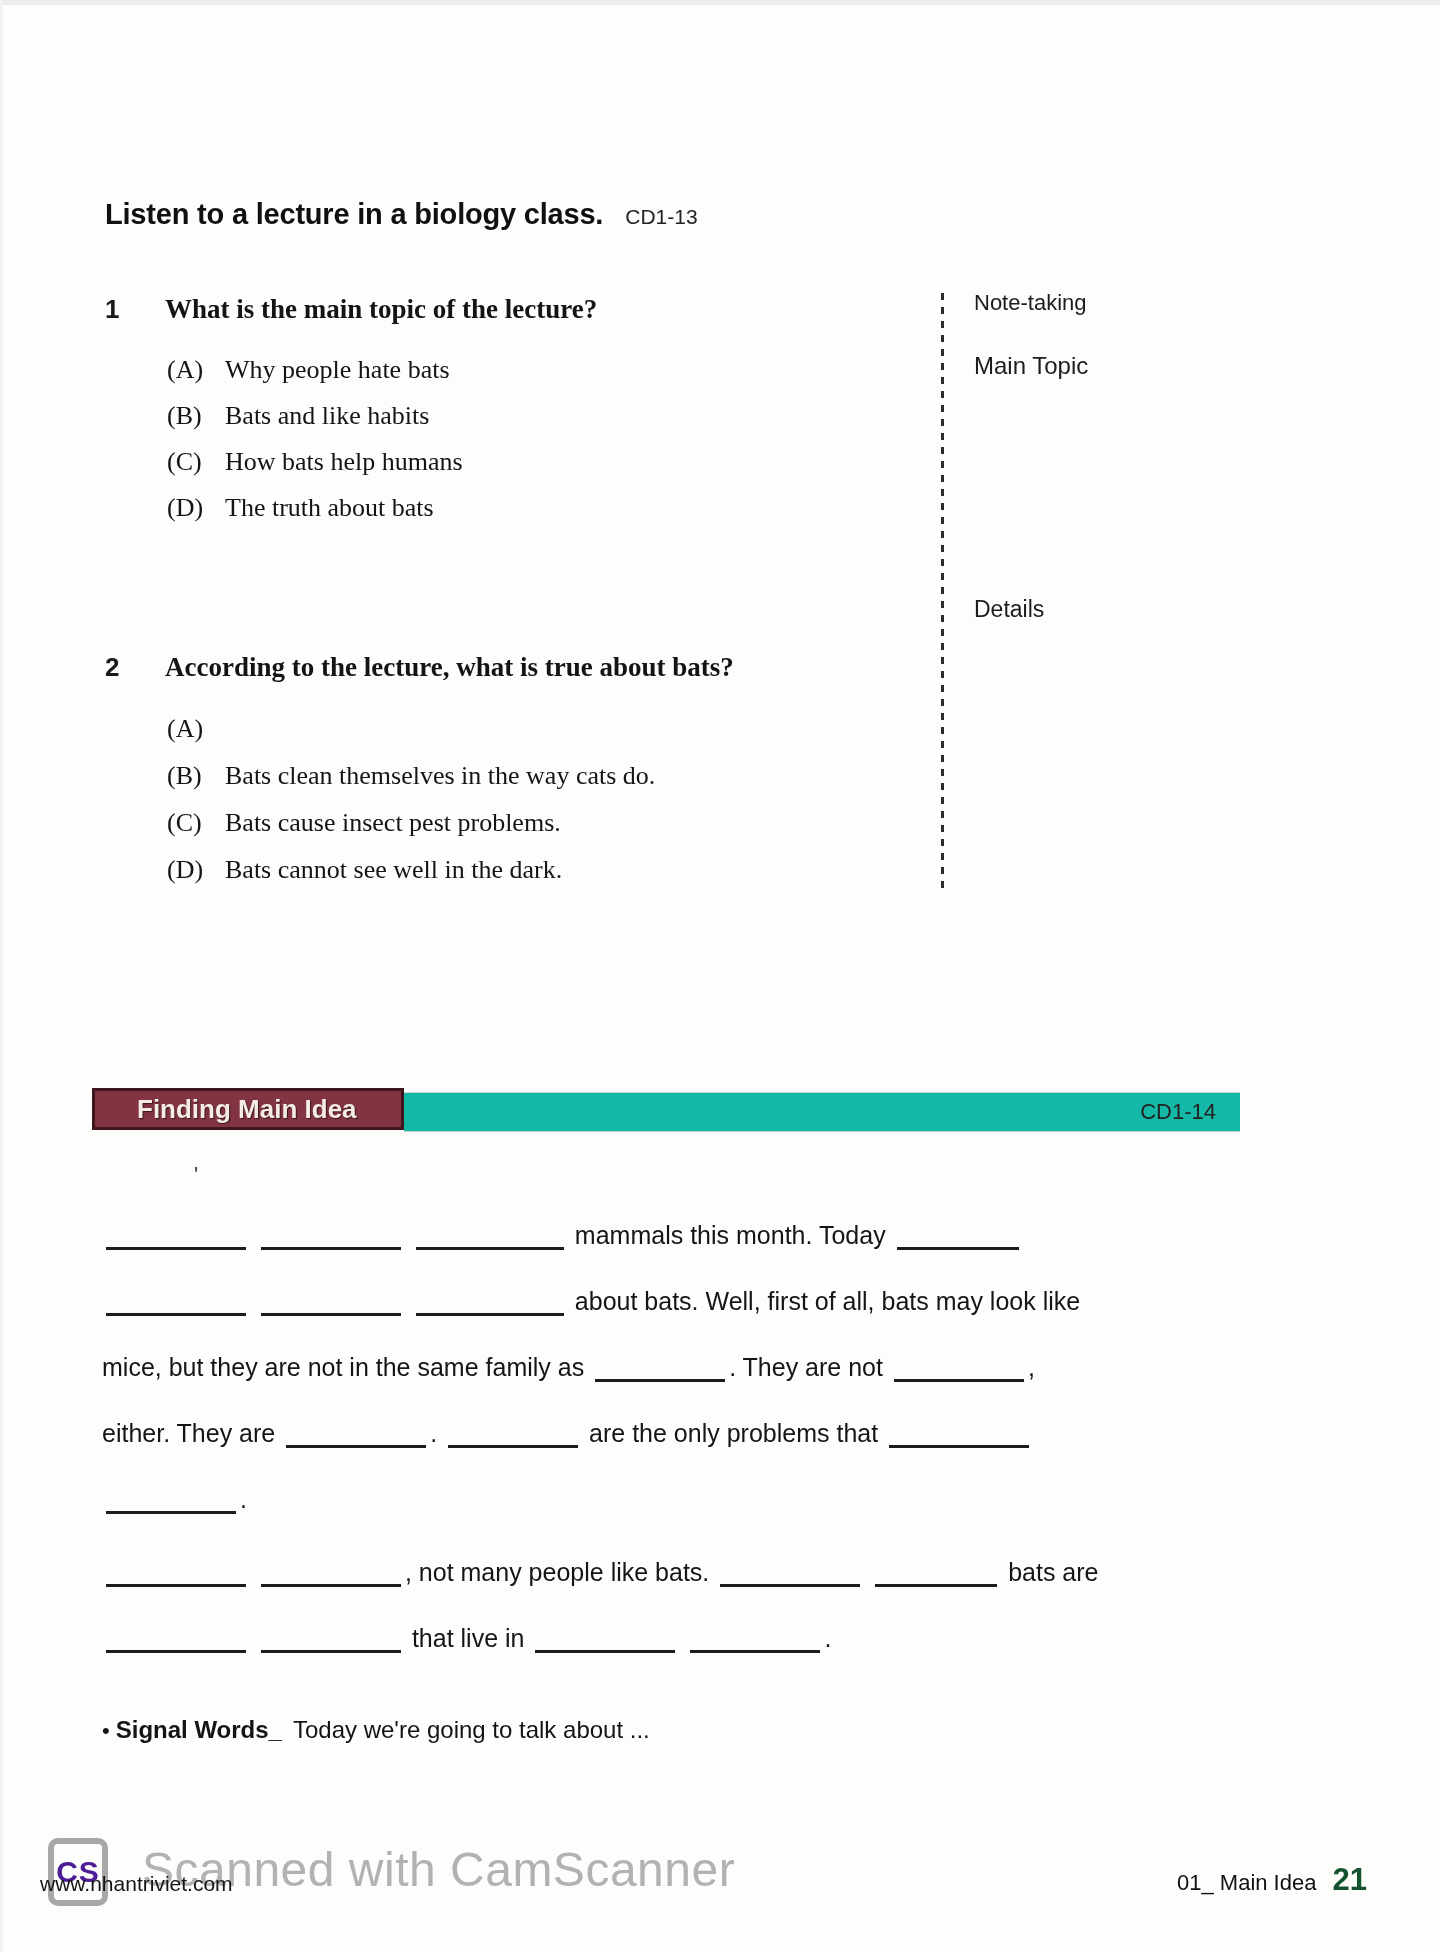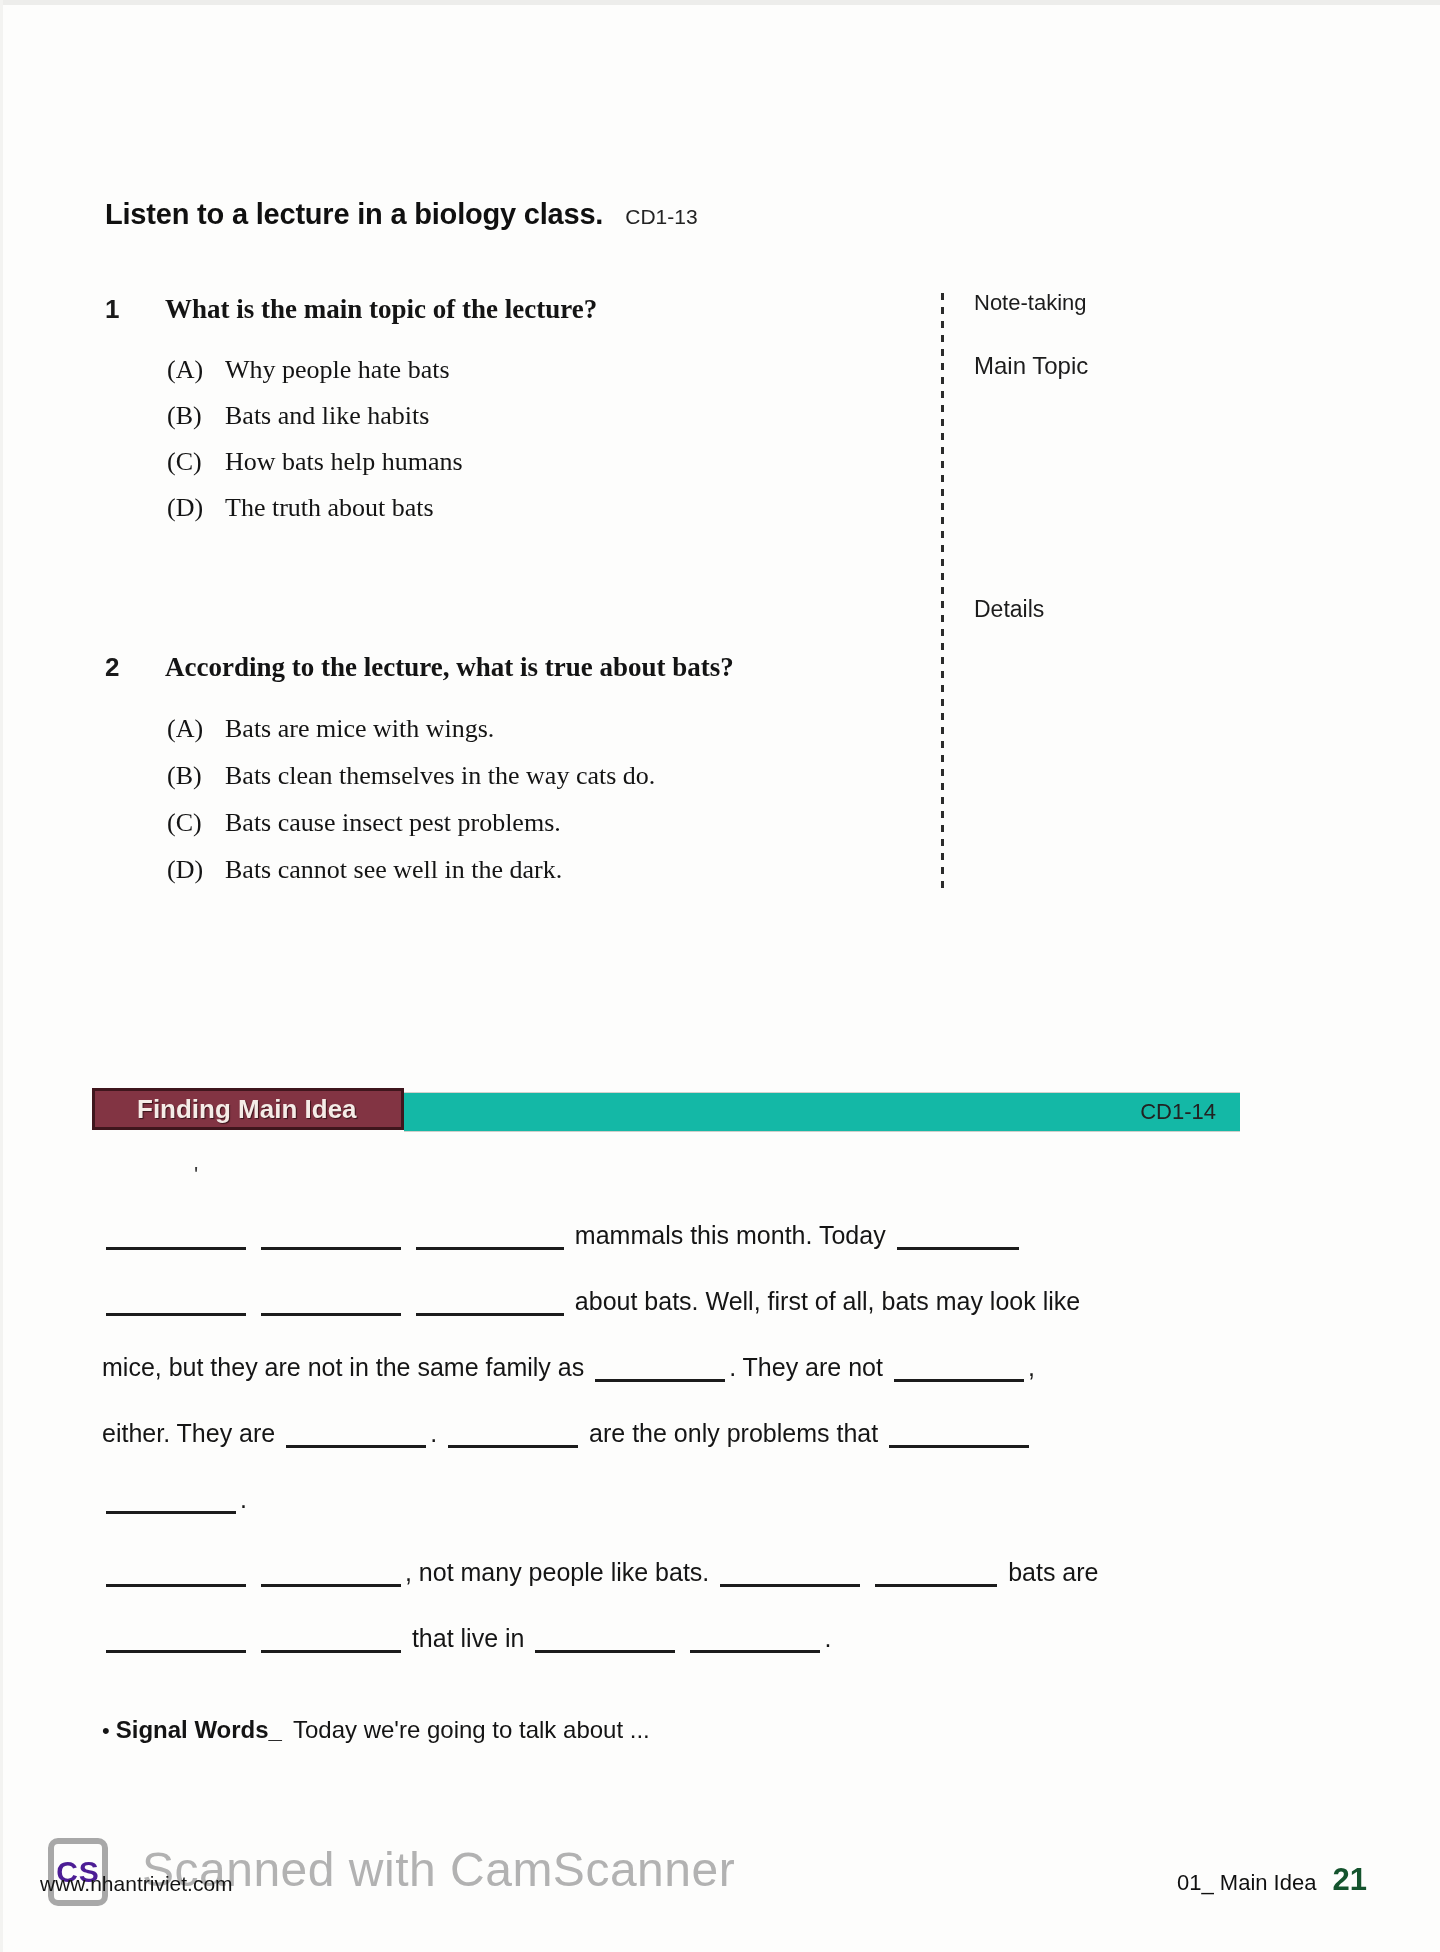--- a/index.html
+++ b/index.html
@@ -121,21 +121,20 @@
   </div>
 
   <div class="question q2">
     <div class="q-head">
       <span class="q-num">2</span>
       <span class="q-text">According to the lecture, what is true about bats?</span>
     </div>
     <div class="options">
       <div class="opt">
         <span class="opt-label">(A)</span>
-        <span>Bats are mice with wings.</span>
       </div>
       <div class="opt">
         <span class="opt-label">(B)</span>
         <span>Bats clean themselves in the way cats do.</span>
       </div>
       <div class="opt">
         <span class="opt-label">(C)</span>
         <span>Bats cause insect pest problems.</span>
       </div>
       <div class="opt">

